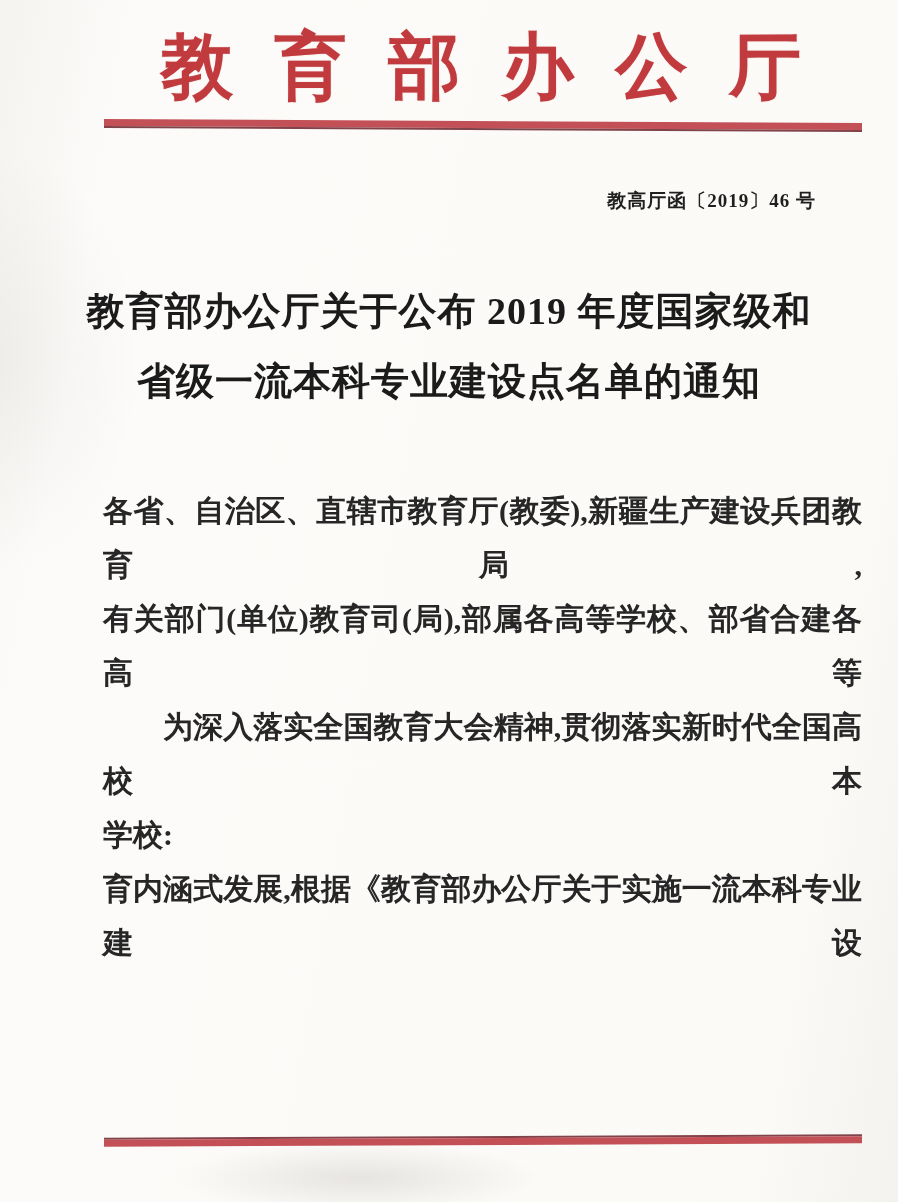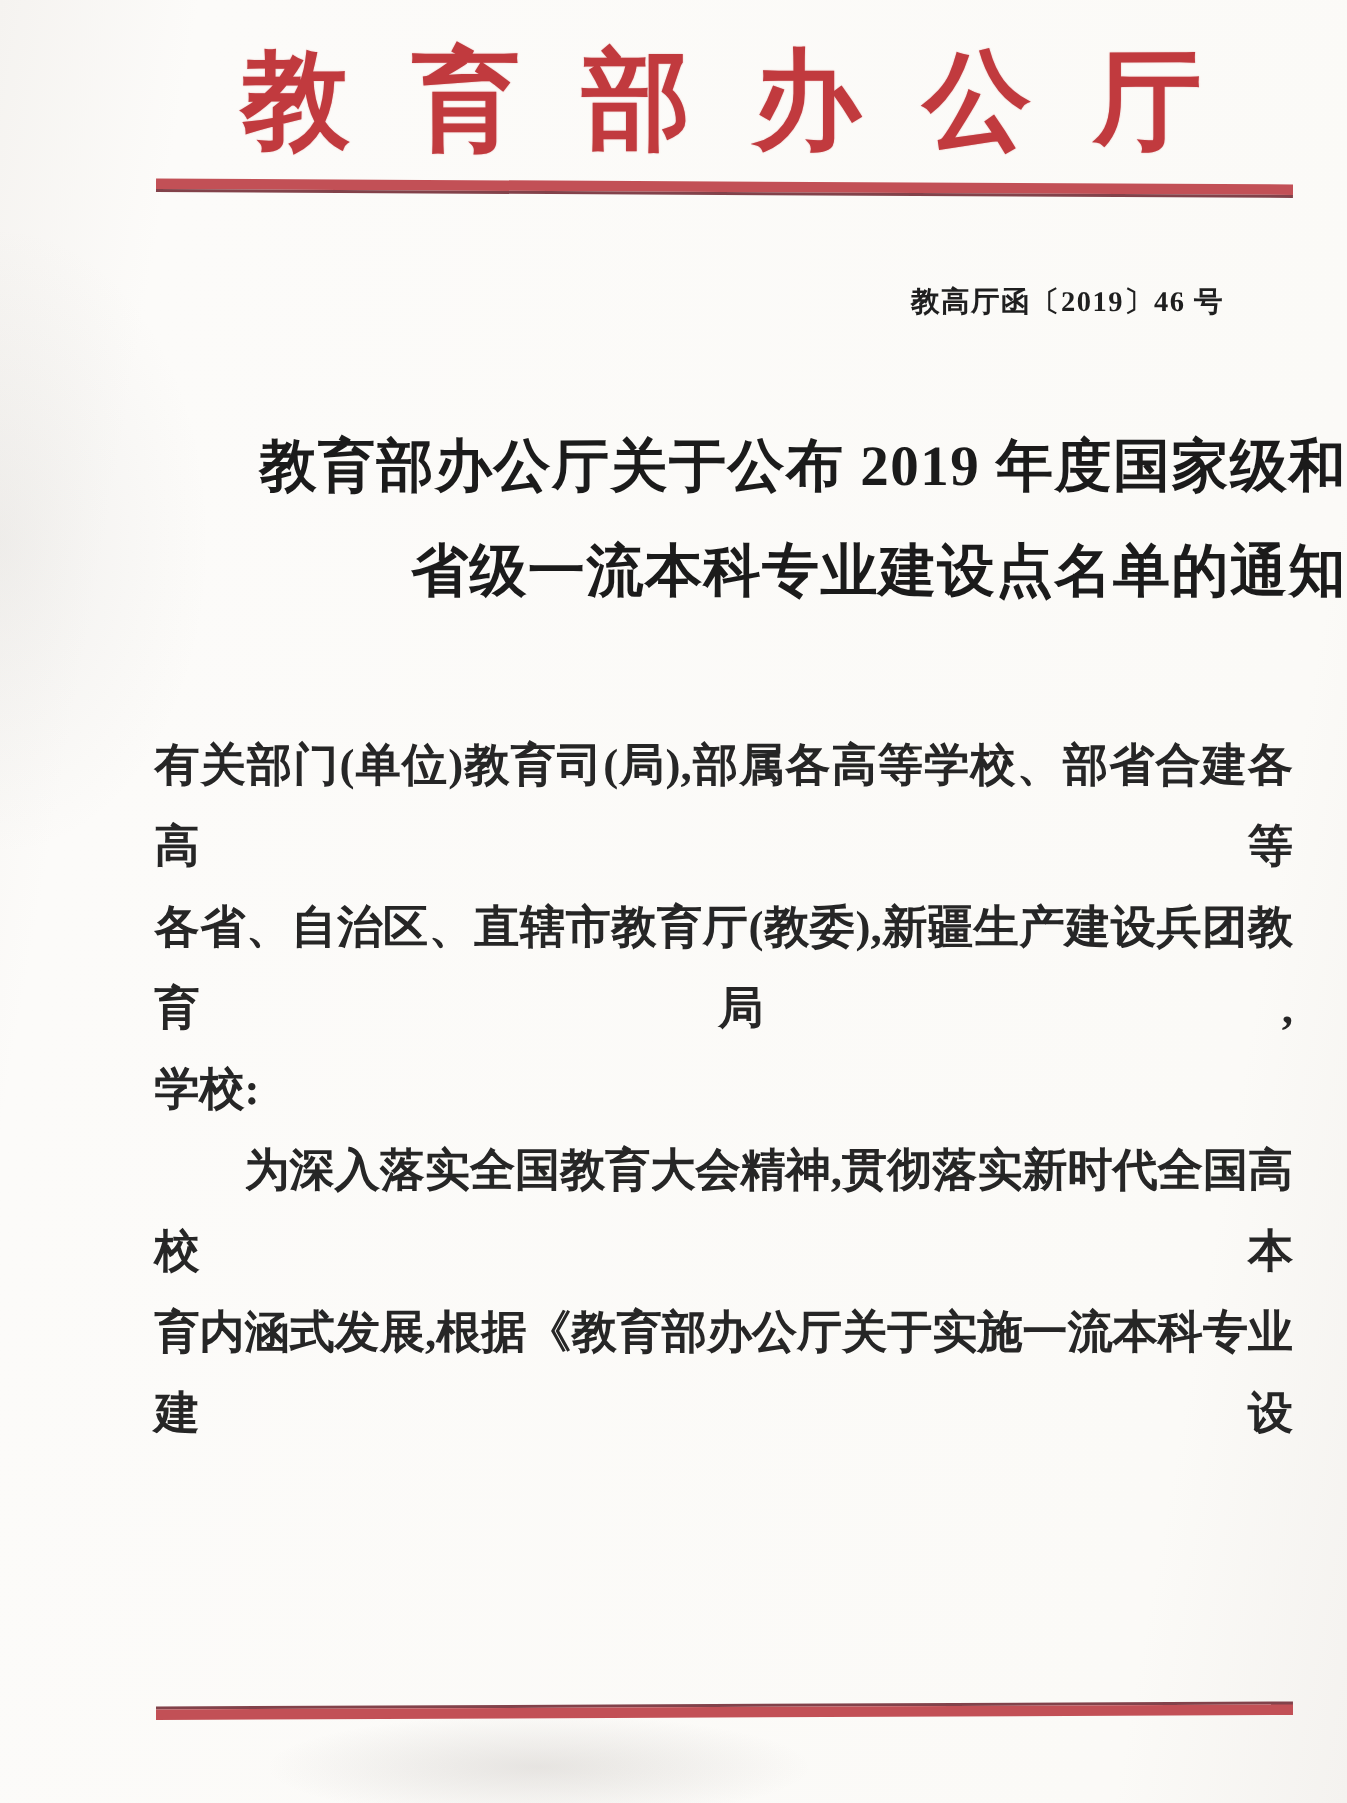--- a/index.html
+++ b/index.html
@@ -45,21 +45,21 @@
     border-bottom:7px solid var(--rule-red);
     transform:rotate(-0.25deg);
   }
   .doc-number{
     position:absolute;top:188px;right:82px;
     font-size:19px;letter-spacing:1px;font-weight:600;
     color:#1f1f1f;
   }
   .doc-title{
     position:absolute;top:276px;left:0;width:100%;
-    text-align:right;
+    text-align:center;
     font-size:38px;line-height:70px;font-weight:700;
     color:#1b1b1b;
     letter-spacing:1px;
   }
   .body-text{
     position:absolute;top:484px;left:103px;width:759px;
     font-size:30px;line-height:54px;font-weight:600;
   }
   .line{
     text-align:justify;
@@ -86,23 +86,23 @@
   <div class="rule rule-head"></div>
 
   <div class="doc-number">教高厅函〔2019〕46 号</div>
 
   <h2 class="doc-title">
     <div>教育部办公厅关于公布 2019 年度国家级和</div>
     <div>省级一流本科专业建设点名单的通知</div>
   </h2>
 
   <div class="body-text">
+    <div class="line">各省、自治区、直辖市教育厅(教委),新疆生产建设兵团教育局,</div>
     <div class="line">有关部门(单位)教育司(局),部属各高等学校、部省合建各高等</div>
-    <div class="line">各省、自治区、直辖市教育厅(教委),新疆生产建设兵团教育局,</div>
+    <div class="line indent">为深入落实全国教育大会精神,贯彻落实新时代全国高校本</div>
     <div class="line short">学校:</div>
-    <div class="line indent">为深入落实全国教育大会精神,贯彻落实新时代全国高校本</div>
     <div class="line">育内涵式发展,根据《教育部办公厅关于实施一流本科专业建设</div>
 
   </div>
 
   <div class="rule rule-foot"></div>
 
 </div>
 
 </body></html>

